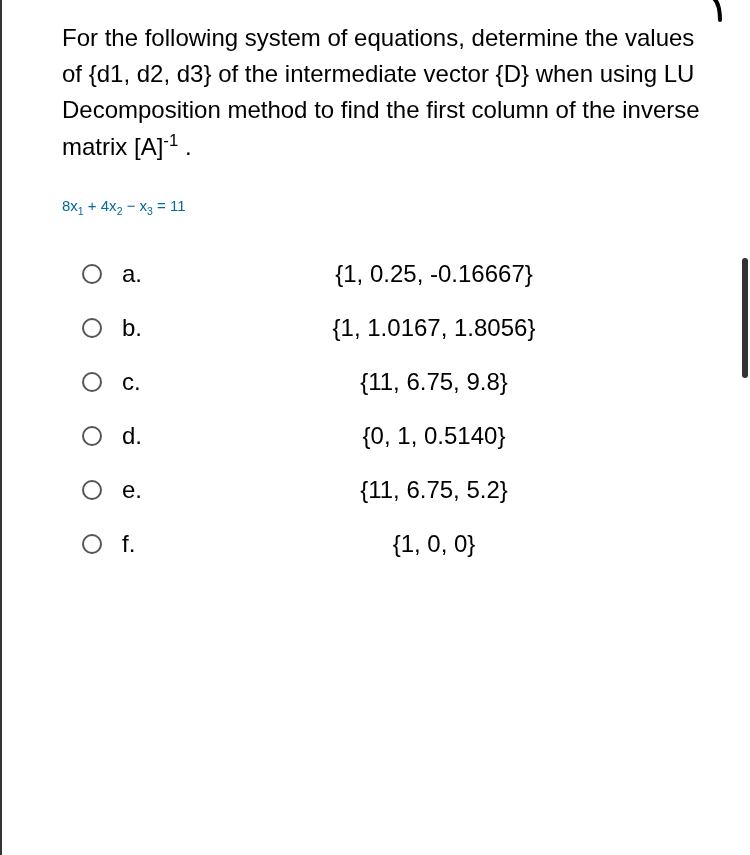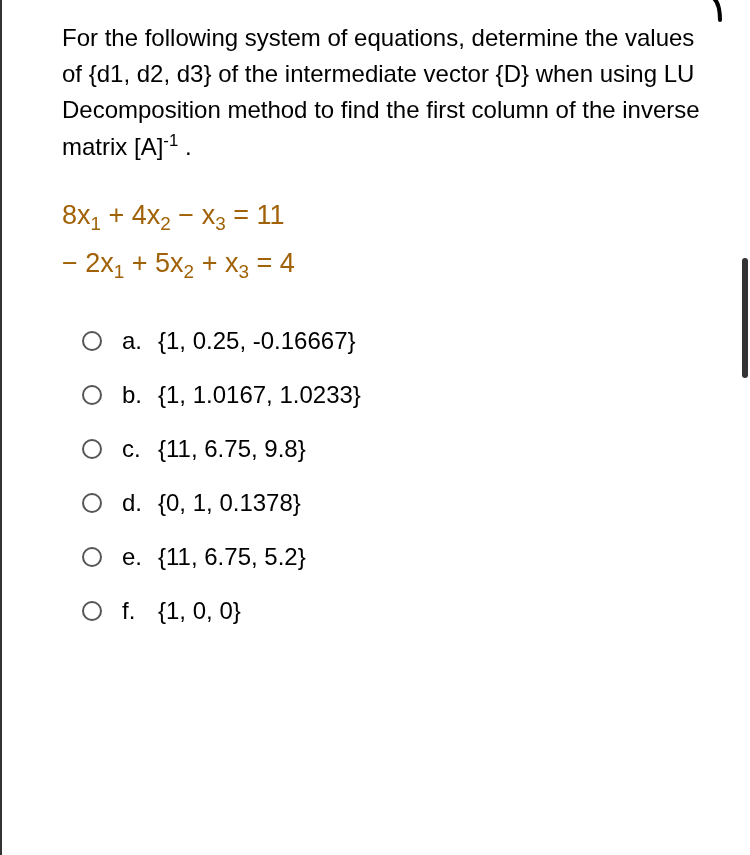--- a/index.html
+++ b/index.html
@@ -20,23 +20,23 @@
       padding: 20px 40px 8px 60px;
       height: 100%;
     }
     .question-text {
       font-size: 24px;
       line-height: 1.5;
       color: #000;
       margin-bottom: 30px;
     }
     .equations {
-      font-size: 27px;
+      font-size: 15px;
       line-height: 1.5;
-      color: #a16207;
+      color: #0369a1;
       margin-bottom: 40px;
       margin-top: 12px;
     }
     .equation-line {
       margin-bottom: 4px;
     }
     .options {
       padding-left: 20px;
     }
     .option-row {
@@ -54,20 +54,21 @@
       margin-right: 20px;
       flex-shrink: 0;
       cursor: pointer;
     }
     .option-letter {
       width: 36px;
       flex-shrink: 0;
     }
     .option-text {
       flex: 1;
+      text-align: center;
     }
     .scrollbar-track {
       position: absolute;
       right: 0;
       top: 0;
       width: 10px;
       height: 100%;
       background: transparent;
     }
     .scrollbar-thumb {
@@ -97,47 +98,46 @@
   </style>
 </head>
 <body>
 
 <div class="container">
 
   <div class="question-text">For the following system of equations, determine the values of {d1, d2, d3} of the intermediate vector {D} when using LU Decomposition method to find the first column of the inverse matrix [A]<sup>-1</sup> .</div>
 
   <div class="equations">
     <div class="equation-line">8x<sub>1</sub> + 4x<sub>2</sub> − x<sub>3</sub> = 11</div>
-    <div class="equation-line">− 2x<sub>1</sub> + 5x<sub>2</sub> + x<sub>3</sub> = 4</div>
   </div>
 
   <div class="options">
 
     <div class="option-row">
       <div class="radio"></div>
       <div class="option-letter">a.</div>
       <div class="option-text">{1, 0.25, -0.16667}</div>
     </div>
 
     <div class="option-row">
       <div class="radio"></div>
       <div class="option-letter">b.</div>
-      <div class="option-text">{1, 1.0167, 1.0233}</div>
+      <div class="option-text">{1, 1.0167, 1.8056}</div>
     </div>
 
     <div class="option-row">
       <div class="radio"></div>
       <div class="option-letter">c.</div>
       <div class="option-text">{11, 6.75, 9.8}</div>
     </div>
 
     <div class="option-row">
       <div class="radio"></div>
       <div class="option-letter">d.</div>
-      <div class="option-text">{0, 1, 0.1378}</div>
+      <div class="option-text">{0, 1, 0.5140}</div>
     </div>
 
     <div class="option-row">
       <div class="radio"></div>
       <div class="option-letter">e.</div>
       <div class="option-text">{11, 6.75, 5.2}</div>
     </div>
 
     <div class="option-row">
       <div class="radio"></div>

